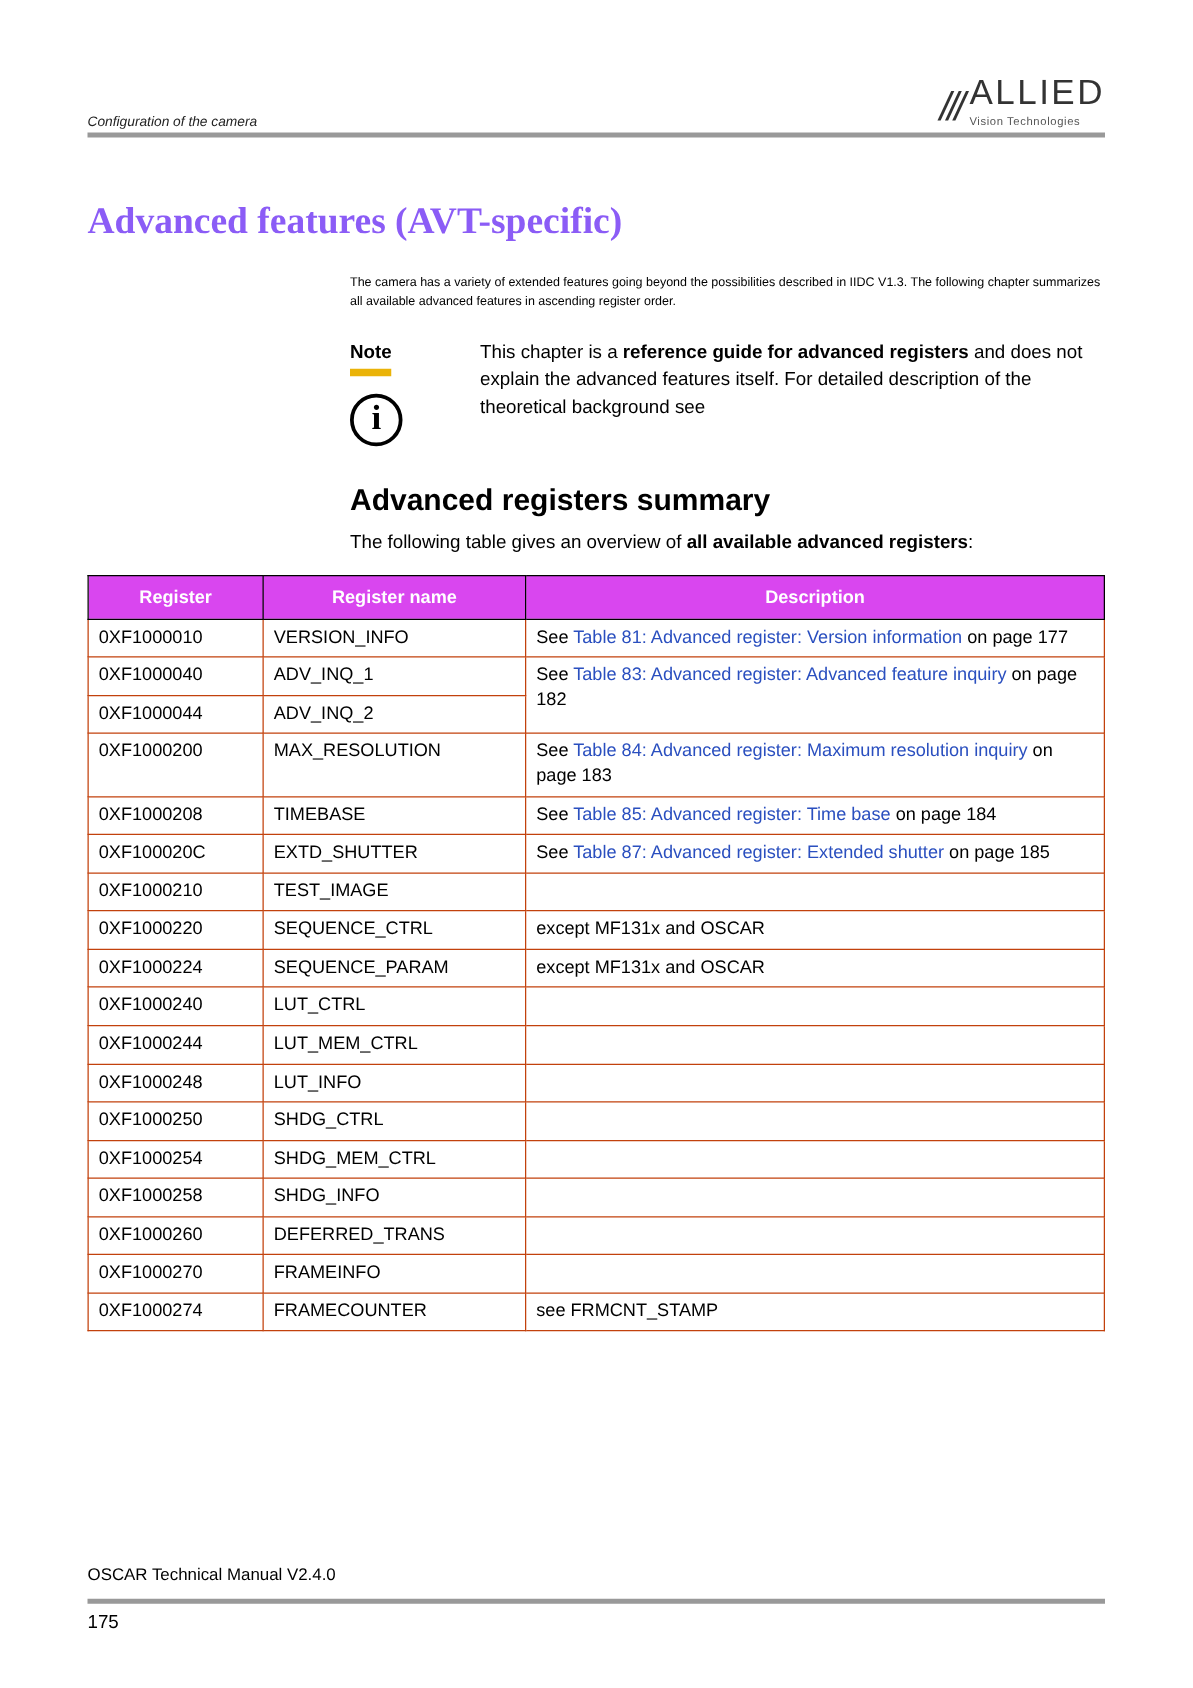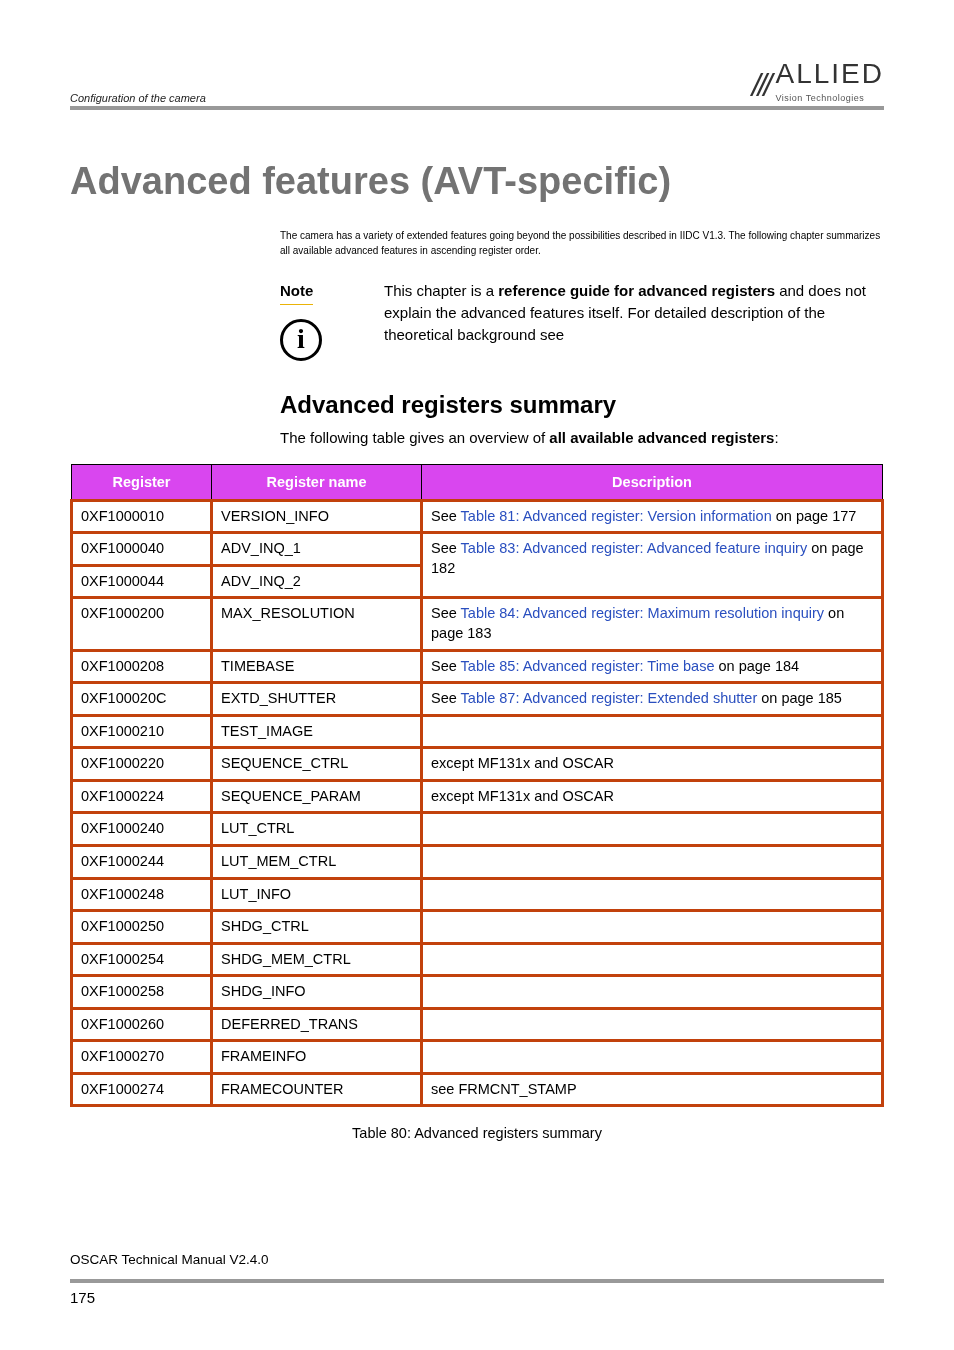--- a/index.html
+++ b/index.html
@@ -47,44 +47,44 @@
     letter-spacing: 2px;
     color: #333;
     font-weight: 400;
   }
   .logo-sub {
     font-size: 9px;
     color: #555;
     letter-spacing: 0.5px;
   }
   h1.section-title {
-    font-family: Liberation Sans, sans-serif;
+    font-family: Liberation Serif, serif;
     font-weight: 900;
-    font-size: 38px;
+    font-size: 30px;
     margin-bottom: 26px;
-    color: #737373;
+    color: #8b5cf6;
   }
   .intro {
     margin-left: 210px;
     font-size: 10px;
     line-height: 1.45;
     margin-bottom: 22px;
   }
   .note-block {
     margin-left: 210px;
     display: flex;
     gap: 24px;
     margin-bottom: 30px;
     font-size: 15px;
     line-height: 1.45;
   }
   .note-left { width: 80px; flex-shrink: 0; }
   .note-label {
     font-weight: bold;
-    border-bottom: 1px solid #eab308;
+    border-bottom: 6px solid #eab308;
     display: inline-block;
     padding-bottom: 2px;
     margin-bottom: 8px;
   }
   .info-icon {
     width: 42px; height: 42px;
     border: 3px solid #000;
     border-radius: 50%;
     display: flex;
     align-items: center;
@@ -116,21 +116,21 @@
   }
   table.adv th {
     background: #d946ef;
     color: #fff;
     text-align: center;
     font-weight: bold;
     padding: 9px 8px;
     border: 1px solid #000;
   }
   table.adv td {
-    border: 3px solid #c2410c;
+    border: 1px solid #c2410c;
     padding: 5px 8px;
     vertical-align: top;
     line-height: 1.35;
   }
   .col-reg { width: 140px; }
   .col-name { width: 210px; font-family: inherit; }
   .table-caption {
     text-align: center;
     font-size: 14.5px;
     margin-top: 18px;
@@ -291,21 +291,20 @@
         <td></td>
       </tr>
       <tr>
         <td>0XF1000274</td>
         <td>FRAMECOUNTER</td>
         <td>see FRMCNT_STAMP</td>
       </tr>
     </tbody>
   </table>
 
-  <div class="table-caption">Table 80: Advanced registers summary</div>
 
   <div class="footer">
     <div>OSCAR Technical Manual V2.4.0</div>
     <div class="footer-line"></div>
     <div class="page-num">175</div>
   </div>
 
 </div>
 
 </body></html>

